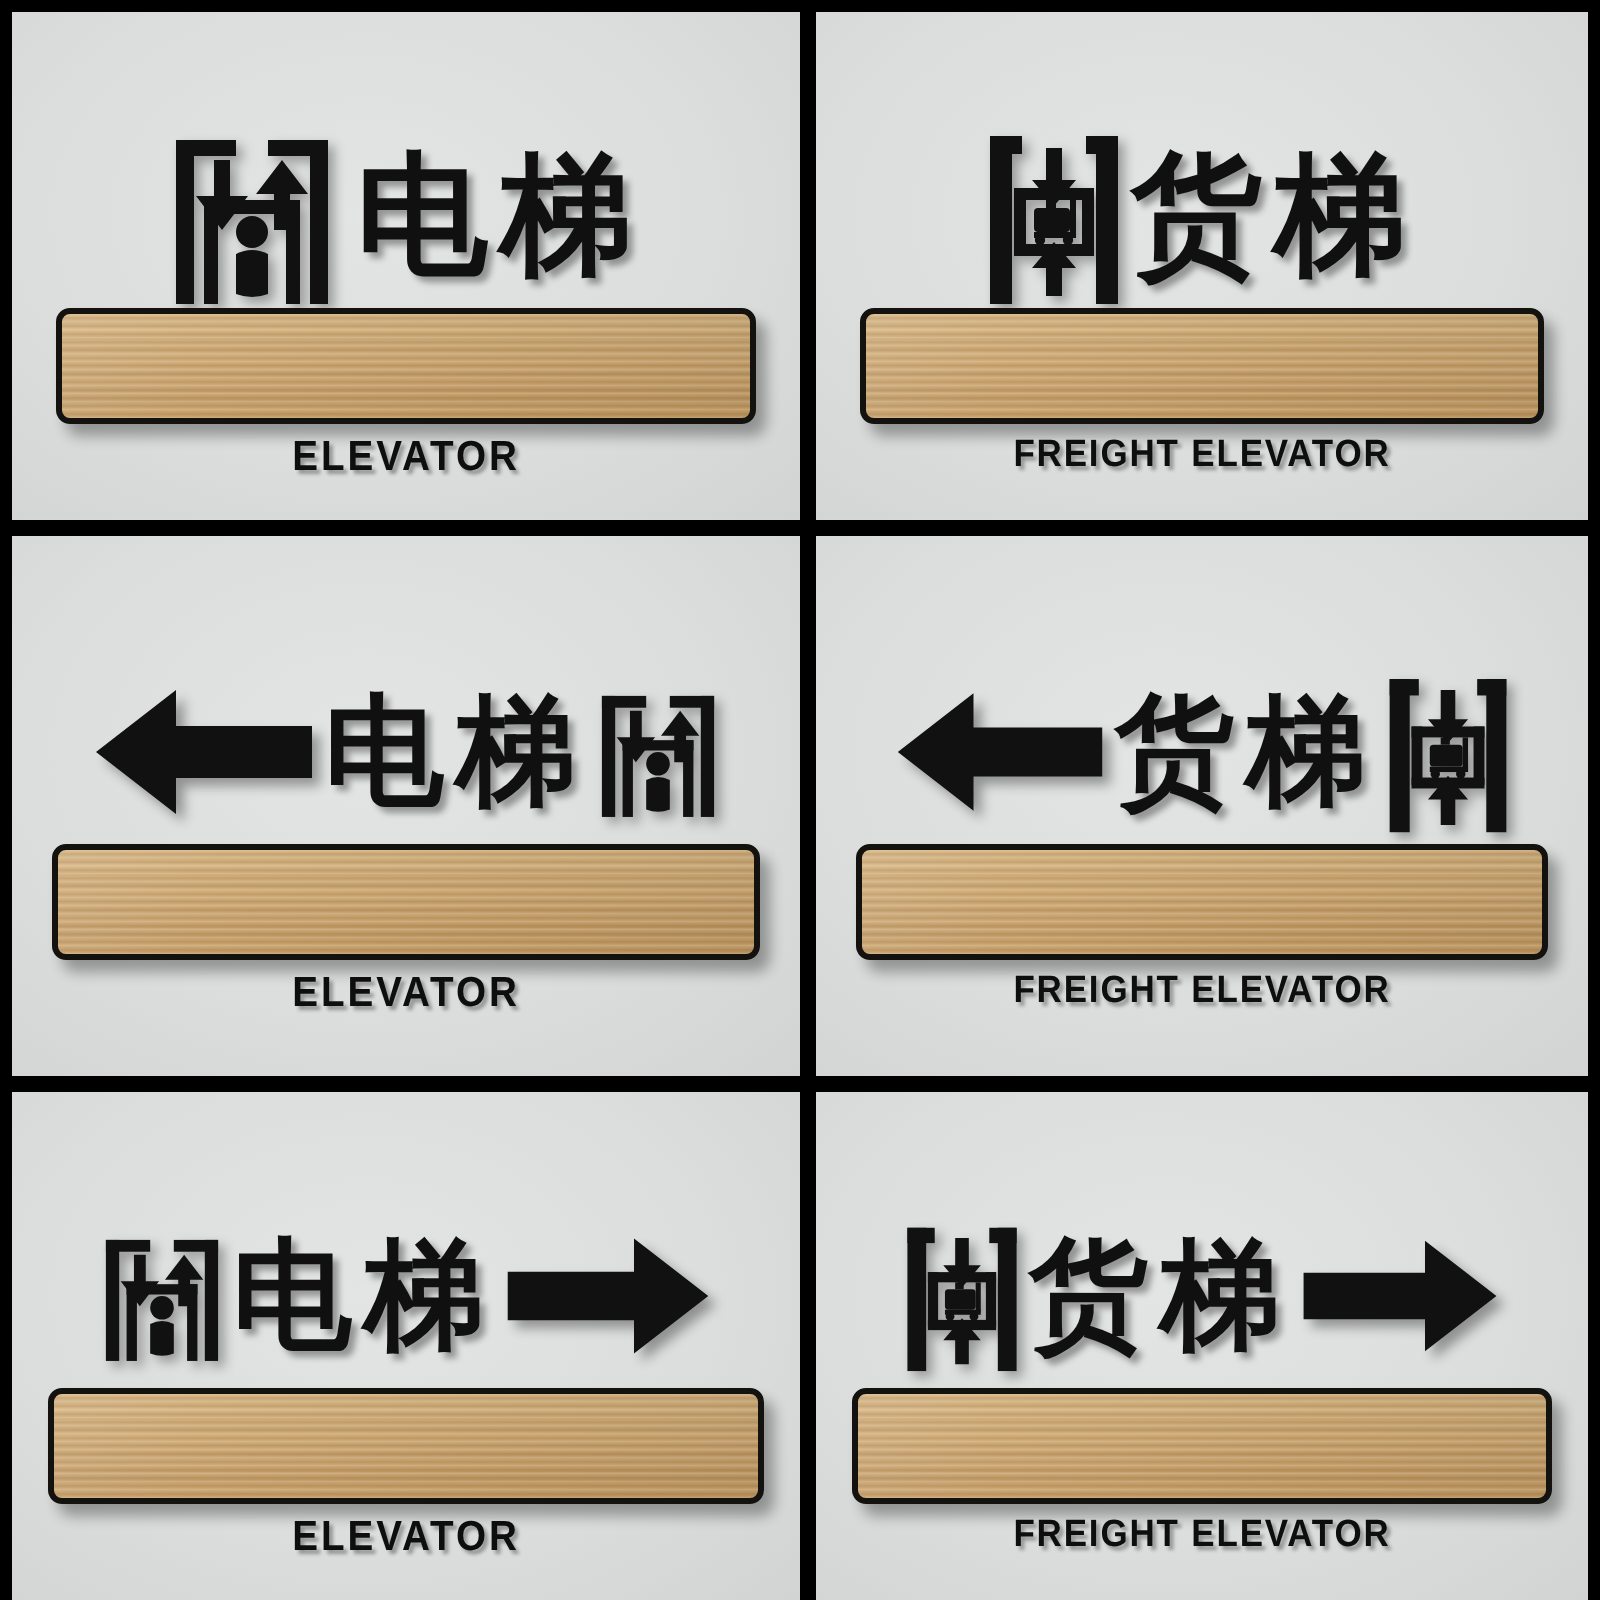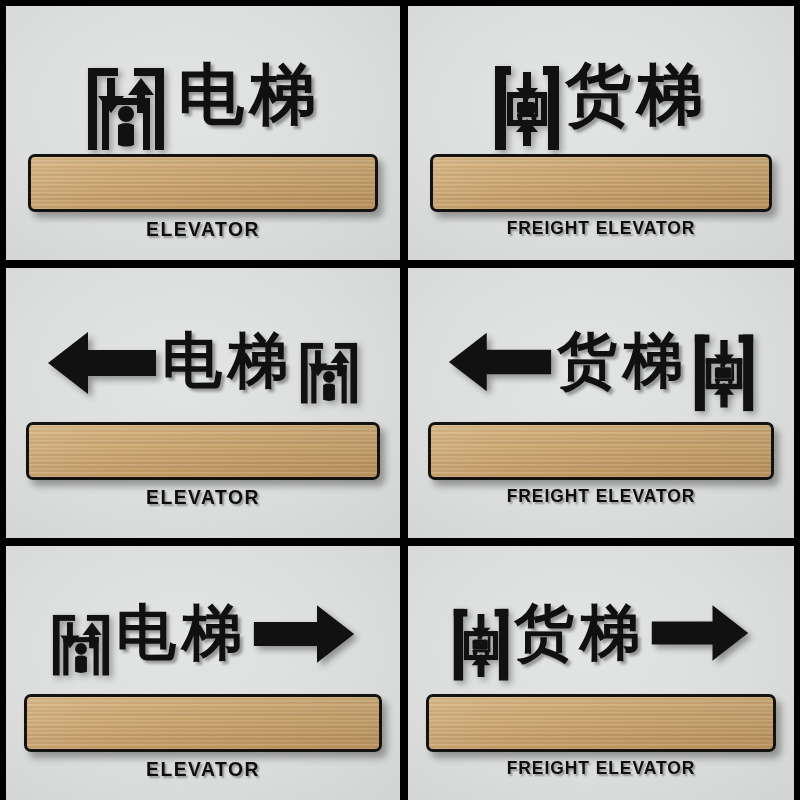--- a/index.html
+++ b/index.html
@@ -26,21 +26,21 @@
   .c1{left:408px;top:6px;   width:386px;height:254px;}
   .c2{left:6px;  top:268px; width:394px;height:270px;}
   .c3{left:408px;top:268px; width:386px;height:270px;}
   .c4{left:6px;  top:546px; width:394px;height:254px;}
   .c5{left:408px;top:546px; width:386px;height:254px;}
 
   
   .sign{position:absolute;left:0;right:0;}
   .sign-top{
     position:relative;
-    display:flex;align-items:flex-start;justify-content:center;
+    display:flex;align-items:center;justify-content:center;
     gap:10px;
     height:92px;
   }
   .sign-top.tight{gap:4px;}
 
   .cn{
     font-family:"DejaVu Sans", sans-serif;
     font-weight:700;
     color:#101010;
     line-height:1;

